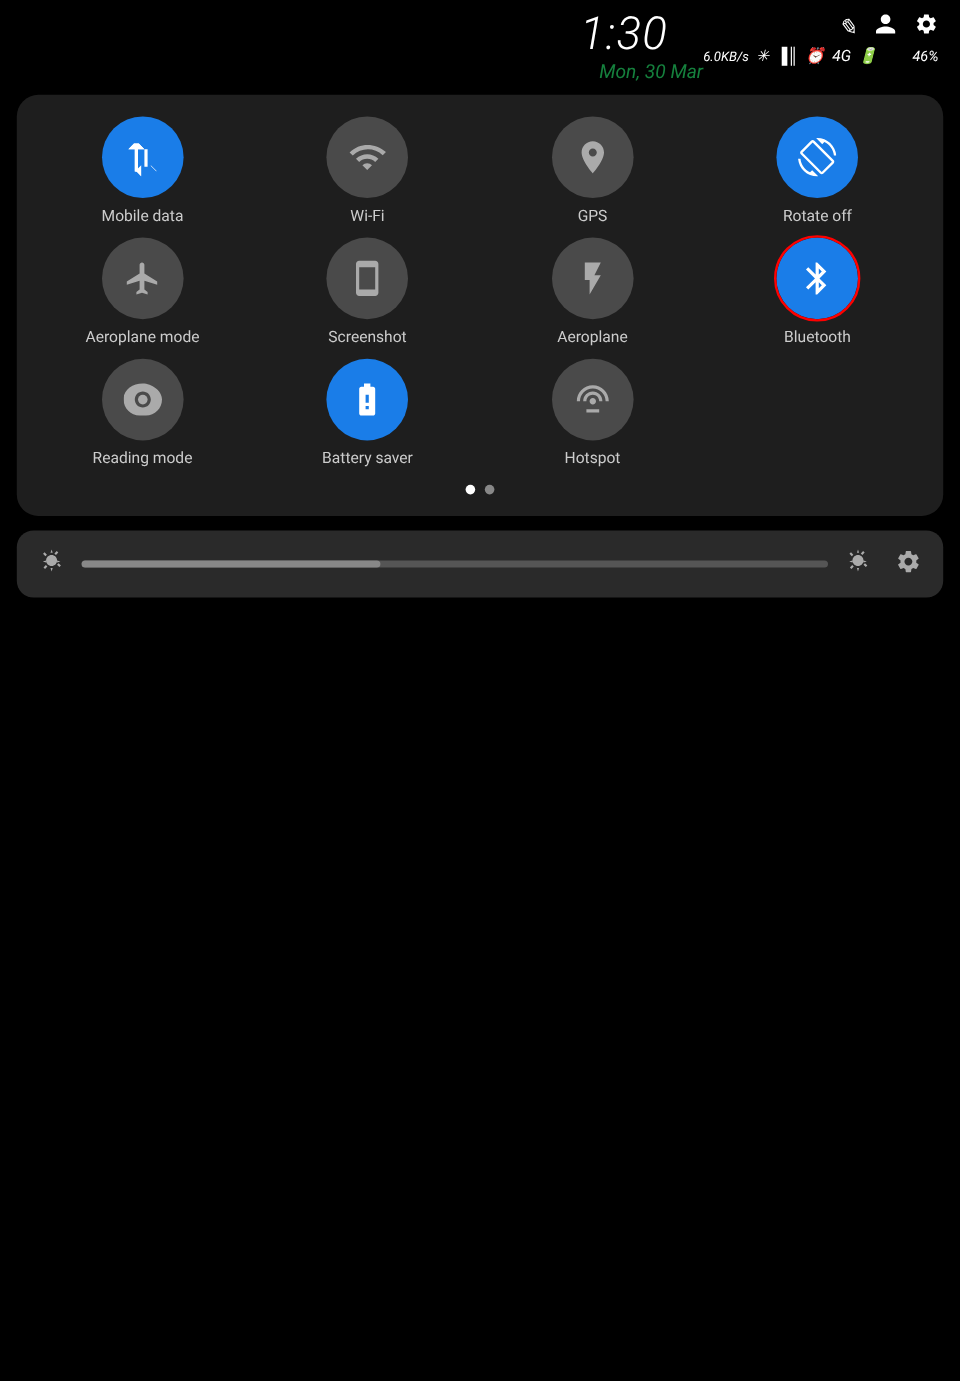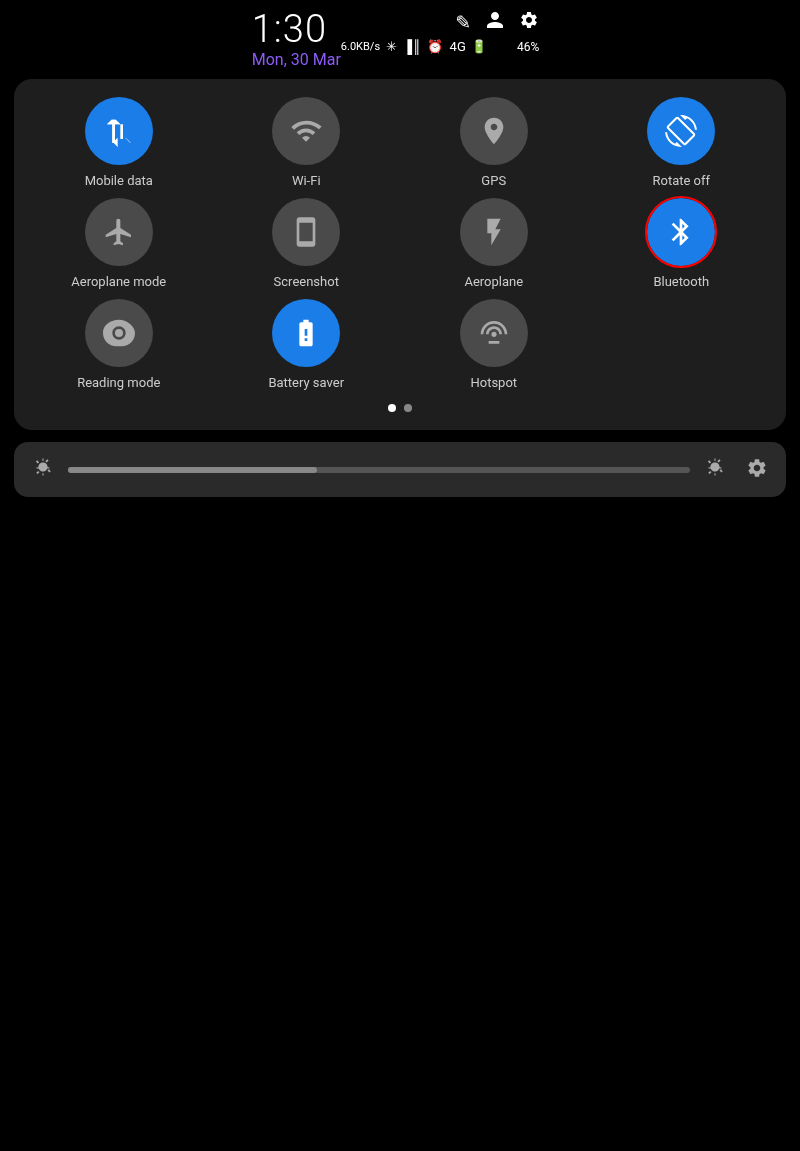--- a/index.html
+++ b/index.html
@@ -10,42 +10,44 @@
       background: #000;
       font-family: 'Roboto', sans-serif;
       color: #fff;
       overflow: hidden;
       position: relative;
     }
 
     
     .status-bar {
       display: flex;
-      justify-content: center;
+      justify-content: flex-end;
       align-items: flex-start;
       padding: 10px 18px 6px 9px;
       background: #000;
+      font-style: italic;
     }
 
     .status-time-block {
       display: flex;
       flex-direction: column;
     }
 
     .status-time {
       font-size: 38px;
       font-weight: 300;
       line-height: 1;
       letter-spacing: 1px;
     }
 
     .status-date {
       font-size: 16px;
-      color: #8b5cf6;
+      color: #15803d;
       margin-top: 2px;
+      margin-left: 16px;
     }
 
     .status-icons {
       display: flex;
       flex-direction: column;
       align-items: flex-end;
       gap: 4px;
     }
 
     .status-top-icons {

